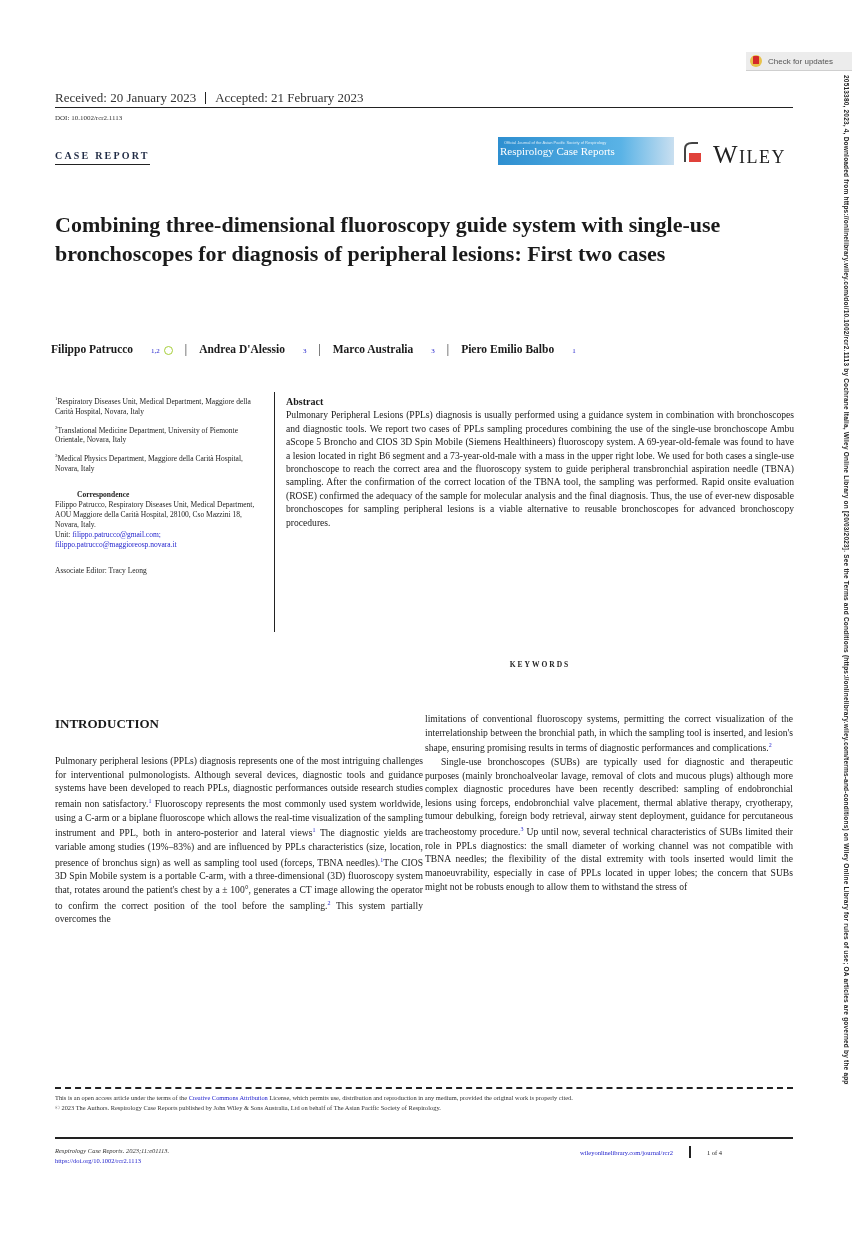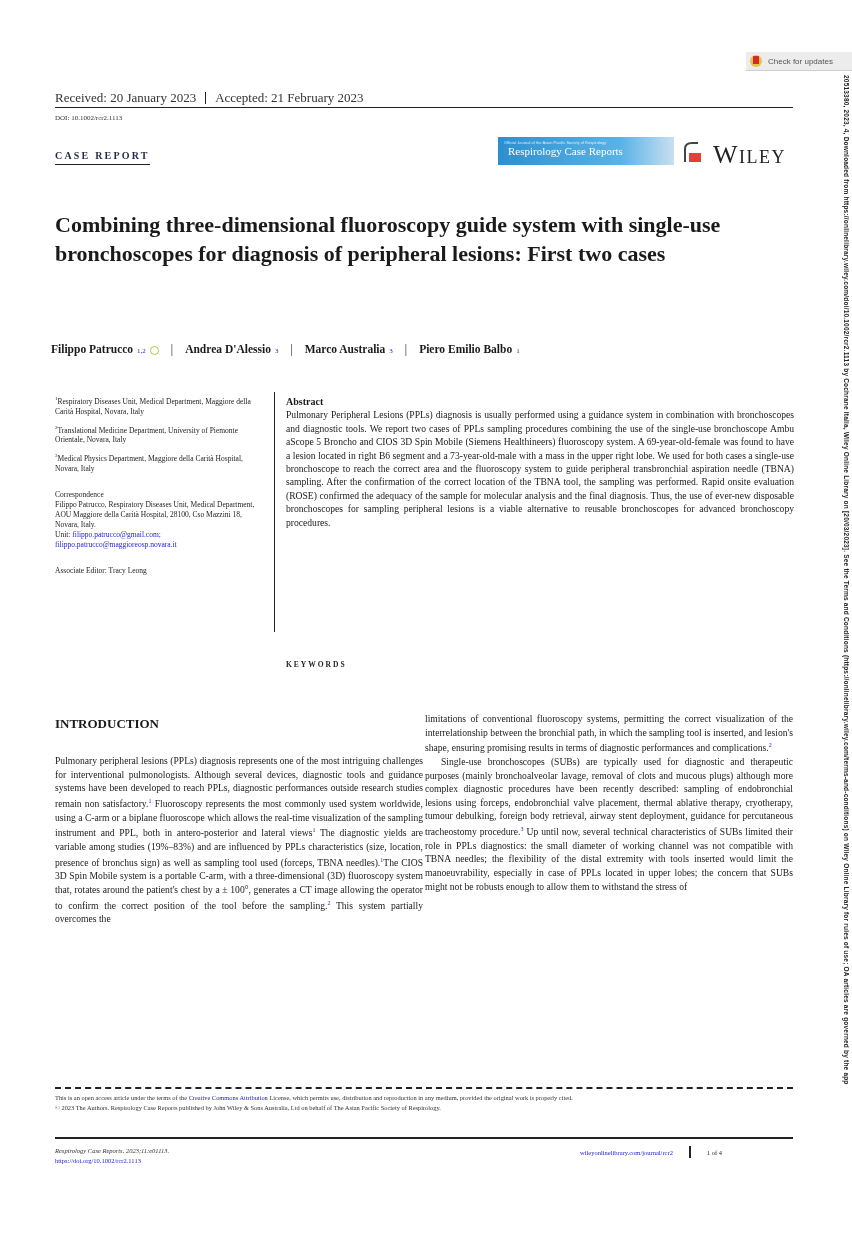--- a/index.html
+++ b/index.html
@@ -15,41 +15,41 @@
   
   .sidestrip { left:836px; top:75px; width:14px; height:1010px; writing-mode:vertical-rl; font-family:"Liberation Sans","DejaVu Sans",sans-serif; font-size:6.5px; font-weight:bold; color:#222; white-space:nowrap; overflow:hidden; letter-spacing:0.2px; }
 
   .meta-line { left:55px; top:90px; font-size:13px; color:#333; display:flex; align-items:center; }
   .meta-sep { width:1px; height:12px; background:#222; margin:0 9px; }
   .top-rule { left:55px; top:107px; width:738px; height:1px; background:#222; }
   .doi { left:55px; top:114px; font-size:7px; color:#333; }
   .case-report { left:55px; top:150px; font-size:10px; letter-spacing:2.2px; font-weight:bold; color:#1f2a44; padding-bottom:3px; border-bottom:1.5px solid #222; }
 
   .journal-banner { left:498px; top:137px; width:176px; height:28px; background:linear-gradient(90deg,#2e8fd0,#5ab3e6 70%,#c9dff0); display:flex; align-items:center; }
-  .journal-banner .jt { color:#fff; font-size:11px; padding-left:10px; white-space:nowrap; }
+  .journal-banner .jt { color:#fff; font-size:11px; padding-left:2px; white-space:nowrap; }
   .journal-banner .jsmall { color:#fff; font-size:4px; position:absolute; top:3px; left:6px; opacity:.8; font-family:"Liberation Sans",sans-serif; }
   .banner-apsr { left:680px; top:141px; width:26px; height:22px; }
   .wiley { left:713px; top:140px; font-size:26px; letter-spacing:1.5px; color:#222; font-variant:small-caps; }
 
   .title { left:55px; top:210px; width:740px; font-size:22px; line-height:29px; font-weight:bold; color:#1a1a1a; }
   .authors { left:51px; top:343px; font-size:11.5px; font-weight:bold; display:flex; align-items:flex-end; white-space:nowrap; }
-  .authors sup { color:#2222cc; font-size:7px; font-weight:normal; margin-left:4px; }
+  .authors sup { color:#2222cc; font-size:7px; font-weight:normal; margin-left:18px; }
   .auth-sep { margin:0 12px; font-weight:normal; }
   .orcid { display:inline-block; width:9px; height:9px; border-radius:50%; border:1.5px solid #a6ce39; margin-left:4px; box-sizing:border-box; }
 
   .left-col { left:55px; top:394px; width:210px; font-size:7.5px; line-height:10px; color:#222; }
   .left-col p { margin:0 0 6px 0; }
   .left-col sup { font-size:5px; }
-  .left-col .sub-h { font-weight:normal; }
+  .left-col .sub-h { font-weight:bold;margin-left:22px; }
   .v-rule { left:274px; top:392px; width:1px; height:240px; background:#222; }
 
   .abstract { left:286px; top:395px; width:508px; font-size:9.6px; line-height:13.4px; text-align:justify; color:#1a1a1a; }
   .abstract .ab-h { font-weight:bold; font-size:10px; }
   .keywords { left:286px; top:660px; width:508px; font-size:7.5px; color:#222; }
-  .keywords .kw-h { font-weight:bold; letter-spacing:2px; font-size:7.5px; }
+  .keywords .kw-h { font-weight:bold; letter-spacing:2px; font-size:7.5px;text-align:center; }
 
   .intro-h { left:55px; top:716px; font-size:13px; font-weight:bold; font-family:"Liberation Serif",serif; }
   .col { font-size:9.6px; line-height:13.6px; text-align:justify; color:#1a1a1a; width:368px; }
   .col sup { color:#2222cc; font-size:6px; }
   .col p { margin:0; }
   .col p.indent { text-indent:16px; }
   .col-left { left:55px; top:754px; }
   .col-right { left:425px; top:712px; }
 
   .foot-rule { left:55px; top:1087px; width:738px; border-top:2px dashed #222; }

